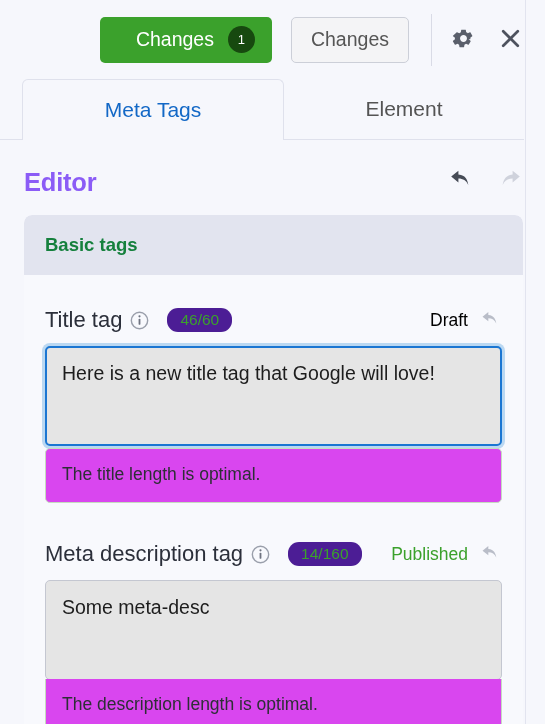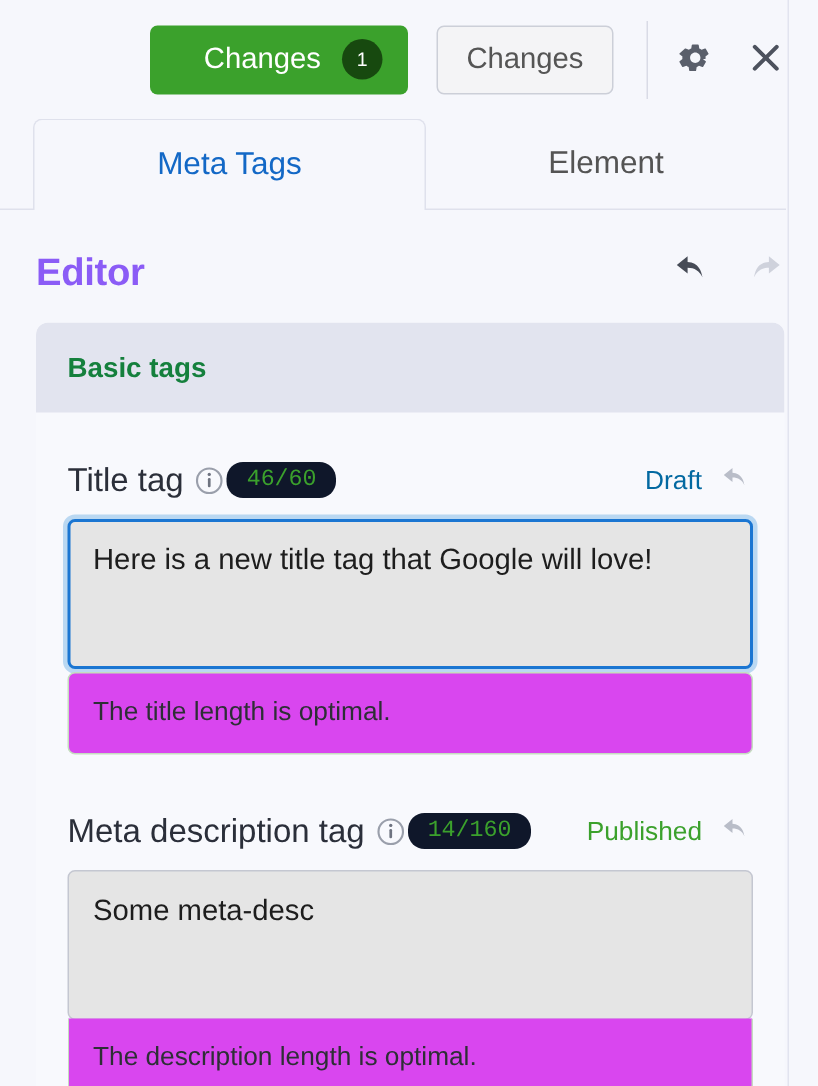--- a/index.html
+++ b/index.html
@@ -207,39 +207,38 @@
 
   .info-icon {
     margin-left: 8px;
     width: 19px;
     height: 19px;
     flex: 0 0 auto;
     cursor: pointer;
   }
 
   .count-badge {
-    margin-left: 2px;
-    background: #0f172a;
+    margin-left: 18px;
+    background: #4c1d95;
     color: #3ba12c;
     border-radius: 11px;
     padding: 4px 13px 5px;
     font-size: 15.5px;
     line-height: 1;
-    font-family: Liberation Mono, monospace;
   }
 
   .status-wrap {
     margin-left: auto;
     display: flex;
     align-items: center;
     gap: 12px;
   }
 
   .status-text { font-size: 17.5px; }
-  .status-draft { color: #0369a1; }
+  .status-draft { color: #000000; }
   .status-published { color: #3ba12c; }
 
   .revert-btn {
     background: none;
     border: none;
     padding: 0;
     cursor: pointer;
     display: inline-flex;
     line-height: 0;
   }

